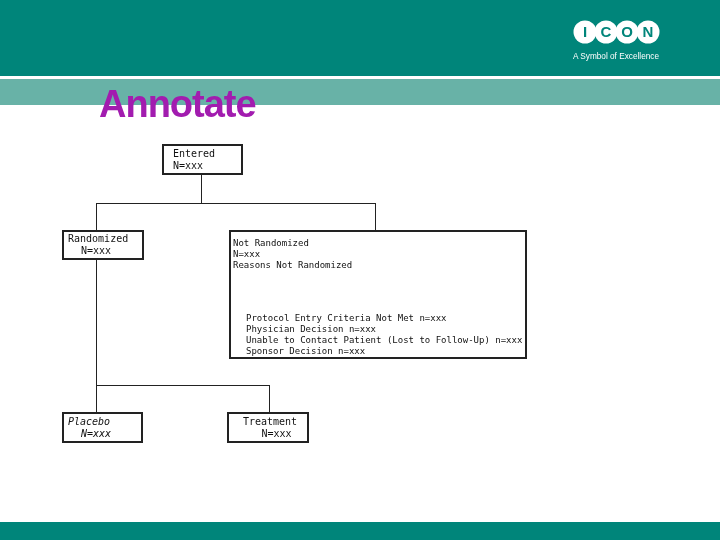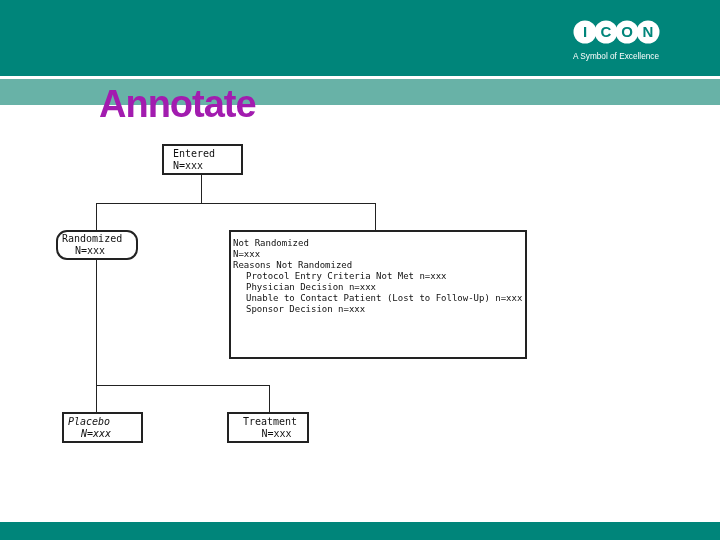--- a/index.html
+++ b/index.html
@@ -26,29 +26,29 @@
   .fc{position:absolute;left:0;top:0;width:720px;height:540px;}
   .fc-line{position:absolute;background:#222222;}
   .fc-box{
     position:absolute;background:#ffffff;border:2px solid #222222;
     box-sizing:border-box;color:#111111;
     font-family:"DejaVu Sans Mono",monospace;font-size:10px;line-height:12px;
   }
   .fc-box .row{white-space:nowrap;}
   .fc-box .indent{padding-left:13px;}
   .box-entered   {left:162px;top:144px;width:81px;height:31px;padding:2px 0 0 9px;}
-  .box-randomized{left:56px; top:230px;width:82px;height:30px;padding:1px 0 0 4px;border-radius:11px;}
+  .box-randomized{left:62px; top:230px;width:82px;height:30px;padding:1px 0 0 4px;}
   .box-placebo   {left:62px; top:412px;width:81px;height:31px;padding:2px 0 0 4px;font-style:italic;}
   .box-treatment {left:227px;top:412px;width:82px;height:31px;padding:2px 0 0 4px;text-align:center;}
   .box-notrand{
     left:229px;top:230px;width:298px;height:129px;padding:6px 0 0 2px;
     font-size:9px;line-height:11px;
   }
   .box-notrand .hdr{width:220px;text-align:left;}
-  .box-notrand .reasons{padding-left:13px;}
+  .box-notrand .reasons{padding-left:13px;margin-top:42px;}
 </style>
 </head>
 <body>
 
 <div class="slide">
 
   <div class="bar-dark"></div>
   <div class="bar-light"></div>
 
   <svg class="logo" viewBox="0 0 96 48">

